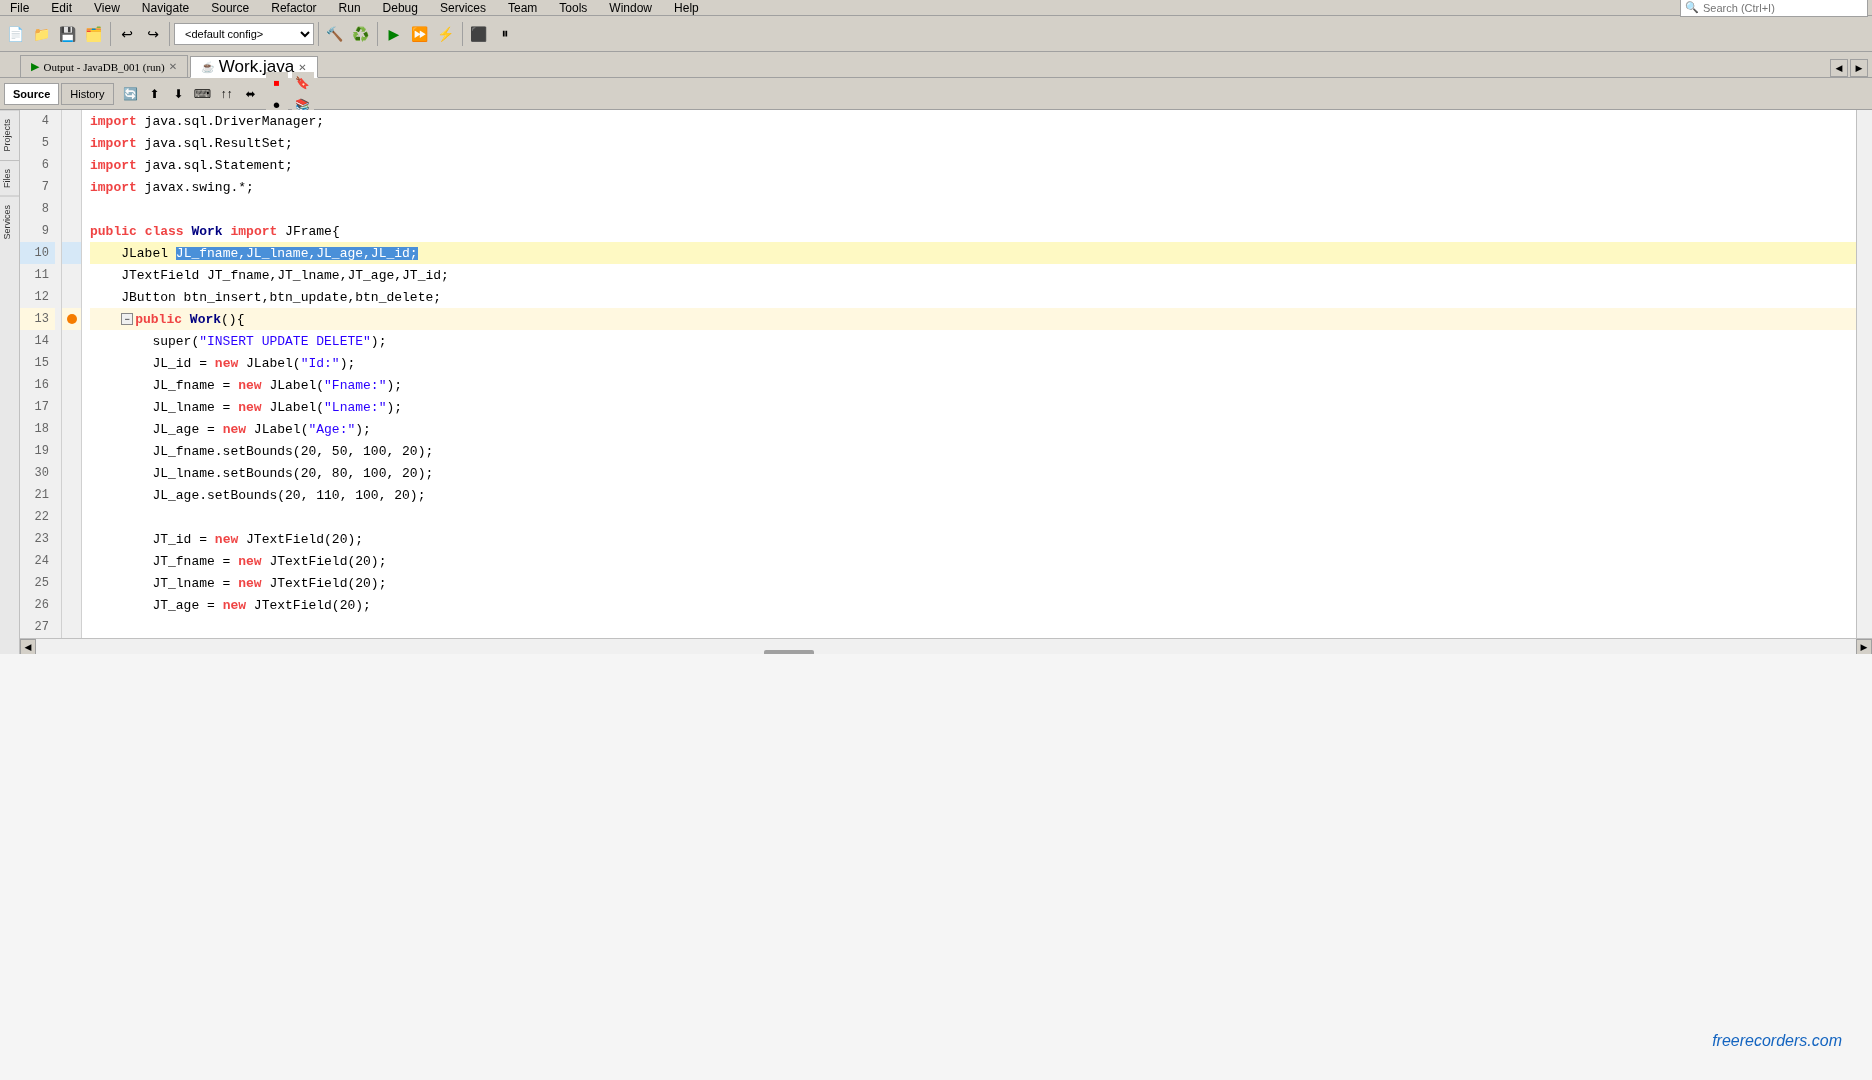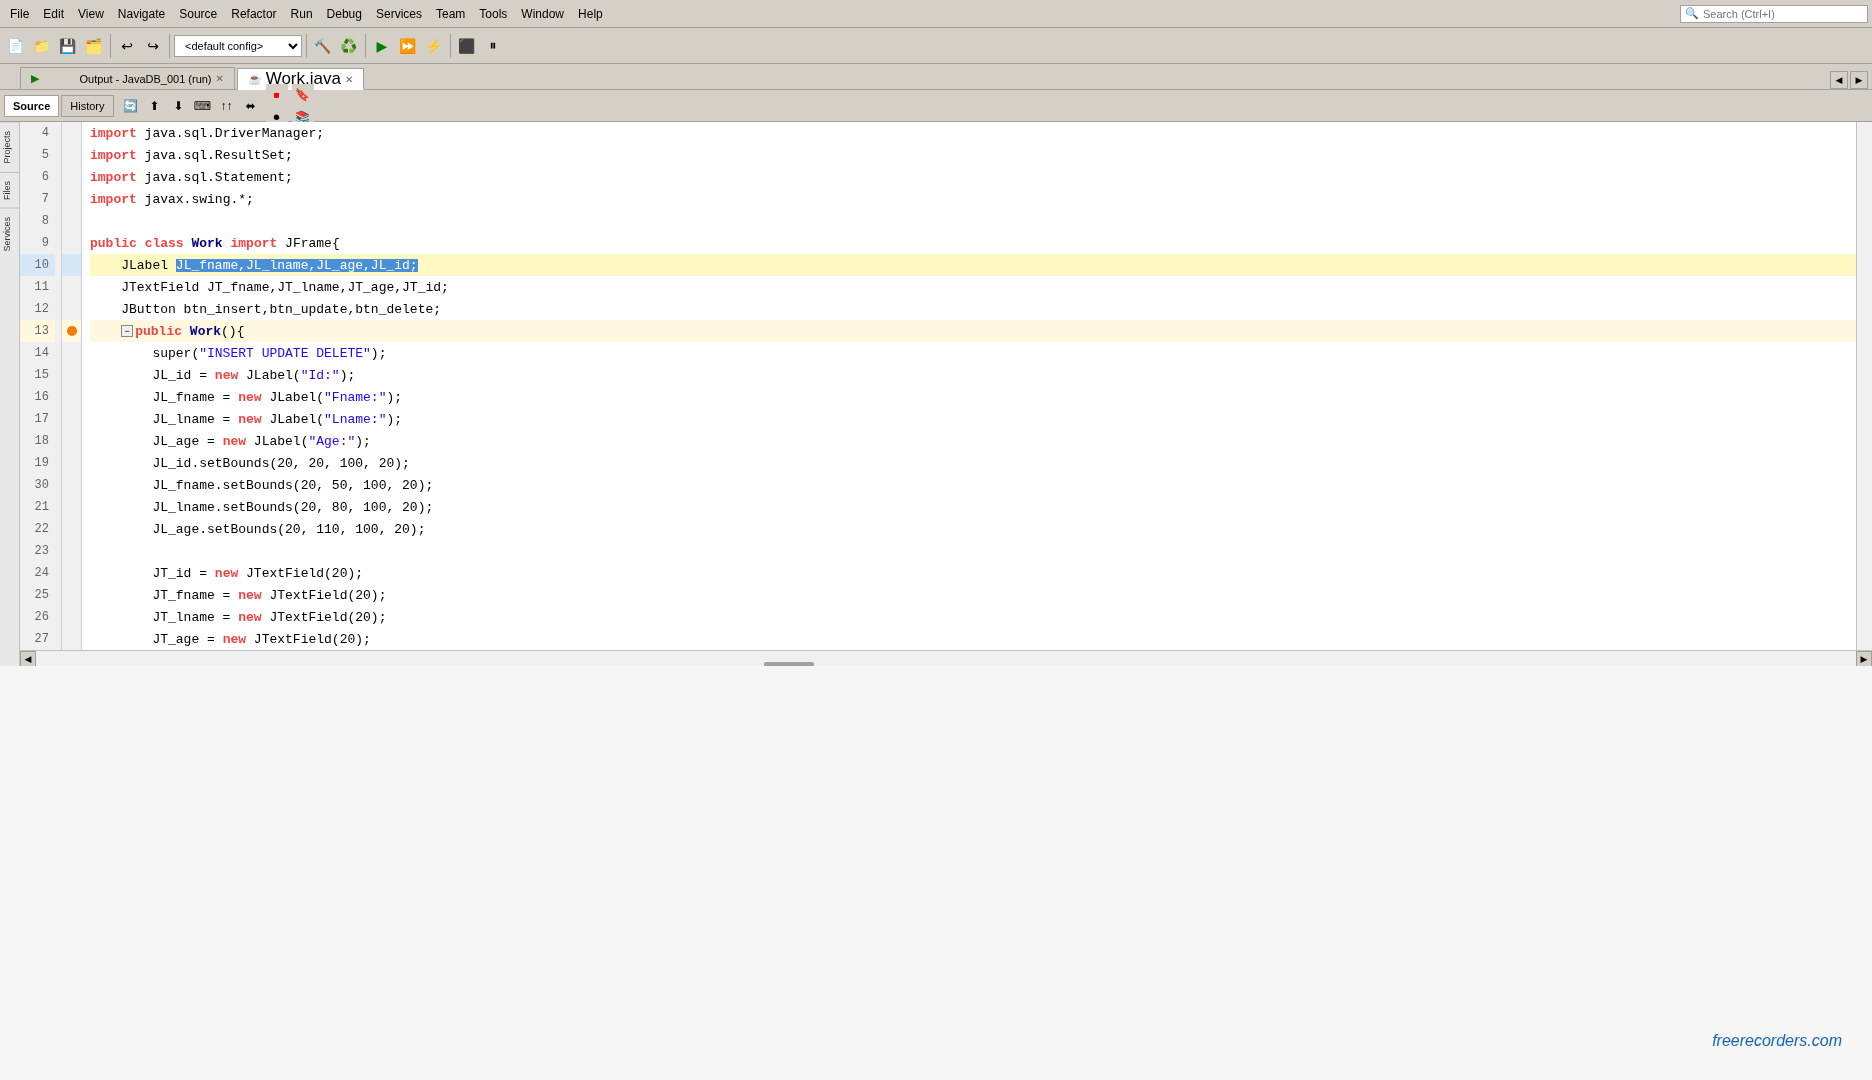--- a/index.html
+++ b/index.html
@@ -8,28 +8,28 @@
       background: #f5f5f5;
       width: 1872px;
       height: 1080px;
       overflow: hidden;
       font-size: 13px;
     }
 
     
     .menubar {
       background: #d4d0c8;
-      height: 28px;
+      height: 16px;
       display: flex;
       align-items: center;
       padding: 0 4px;
       border-bottom: 1px solid #a0a0a0;
       font-family: 'Segoe UI', Arial, sans-serif;
       font-size: 12px;
-      gap: 2px;
+      gap: 10px;
     }
     .menubar-item {
       padding: 2px 6px;
       cursor: pointer;
       color: #000;
     }
 
     
     .search-bar {
       margin-left: auto;
@@ -75,21 +75,21 @@
       height: 24px;
       background: #a0a0a0;
       margin: 0 2px;
     }
     .toolbar-config {
       background: white;
       border: 1px solid #a0a0a0;
       padding: 2px 6px;
       font-size: 11px;
       height: 22px;
-      width: 128px;
+      width: 140px;
       font-family: 'Segoe UI', Arial, sans-serif;
     }
 
     
     .tab-bar {
       background: #d4d0c8;
       height: 26px;
       display: flex;
       align-items: flex-end;
       border-bottom: 1px solid #a0a0a0;
@@ -353,21 +353,21 @@
   <button class="toolbar-btn" title="Debug">⏩</button>
   <button class="toolbar-btn" title="Profile">⚡</button>
   <div class="toolbar-separator"></div>
   <button class="toolbar-btn" title="Stop" style="color:red;">⬛</button>
   <button class="toolbar-btn" title="Pause">⏸</button>
 </div>
 
 <div class="tab-bar">
   <div class="tab">
     <span style="color:green;">▶</span>
-    <span style="font-family:Liberation Sans, sans-serif;font-size:11px;margin-left:36px;">Output - JavaDB_001 (run)</span>
+    <span style="font-family:Liberation Serif, serif;font-size:11px;">Output - JavaDB_001 (run)</span>
     <span class="tab-close">✕</span>
   </div>
   <div class="tab active">
     <span style="color:#c8a000;">☕</span>
     <span style="font-family:'Segoe UI',Arial,sans-serif;font-size:17px;">Work.java</span>
     <span class="tab-close">✕</span>
   </div>
   <div class="tab-nav-arrows">
     <button style="width:18px;height:18px;background:#d4d0c8;border:1px solid #a0a0a0;cursor:pointer;font-size:9px;">◀</button>
     <button style="width:18px;height:18px;background:#d4d0c8;border:1px solid #a0a0a0;cursor:pointer;font-size:9px;">▶</button>
@@ -519,23 +519,20 @@
           </div>
 
           <div class="code-line">
             <span>        JL_lname = </span><span class="kw">new</span><span> JLabel(</span><span class="str">"Lname:"</span><span>);</span>
           </div>
 
           <div class="code-line">
             <span>        JL_age = </span><span class="kw">new</span><span> JLabel(</span><span class="str">"Age:"</span><span>);</span>
           </div>
 
-          <div class="code-line">
-            <span>        JL_id.setBounds(20, 20, 100, 20);</span>
-          </div>
 
           <div class="code-line">
             <span>        JL_fname.setBounds(20, 50, 100, 20);</span>
           </div>
 
           <div class="code-line">
             <span>        JL_lname.setBounds(20, 80, 100, 20);</span>
           </div>
 
           <div class="code-line">

